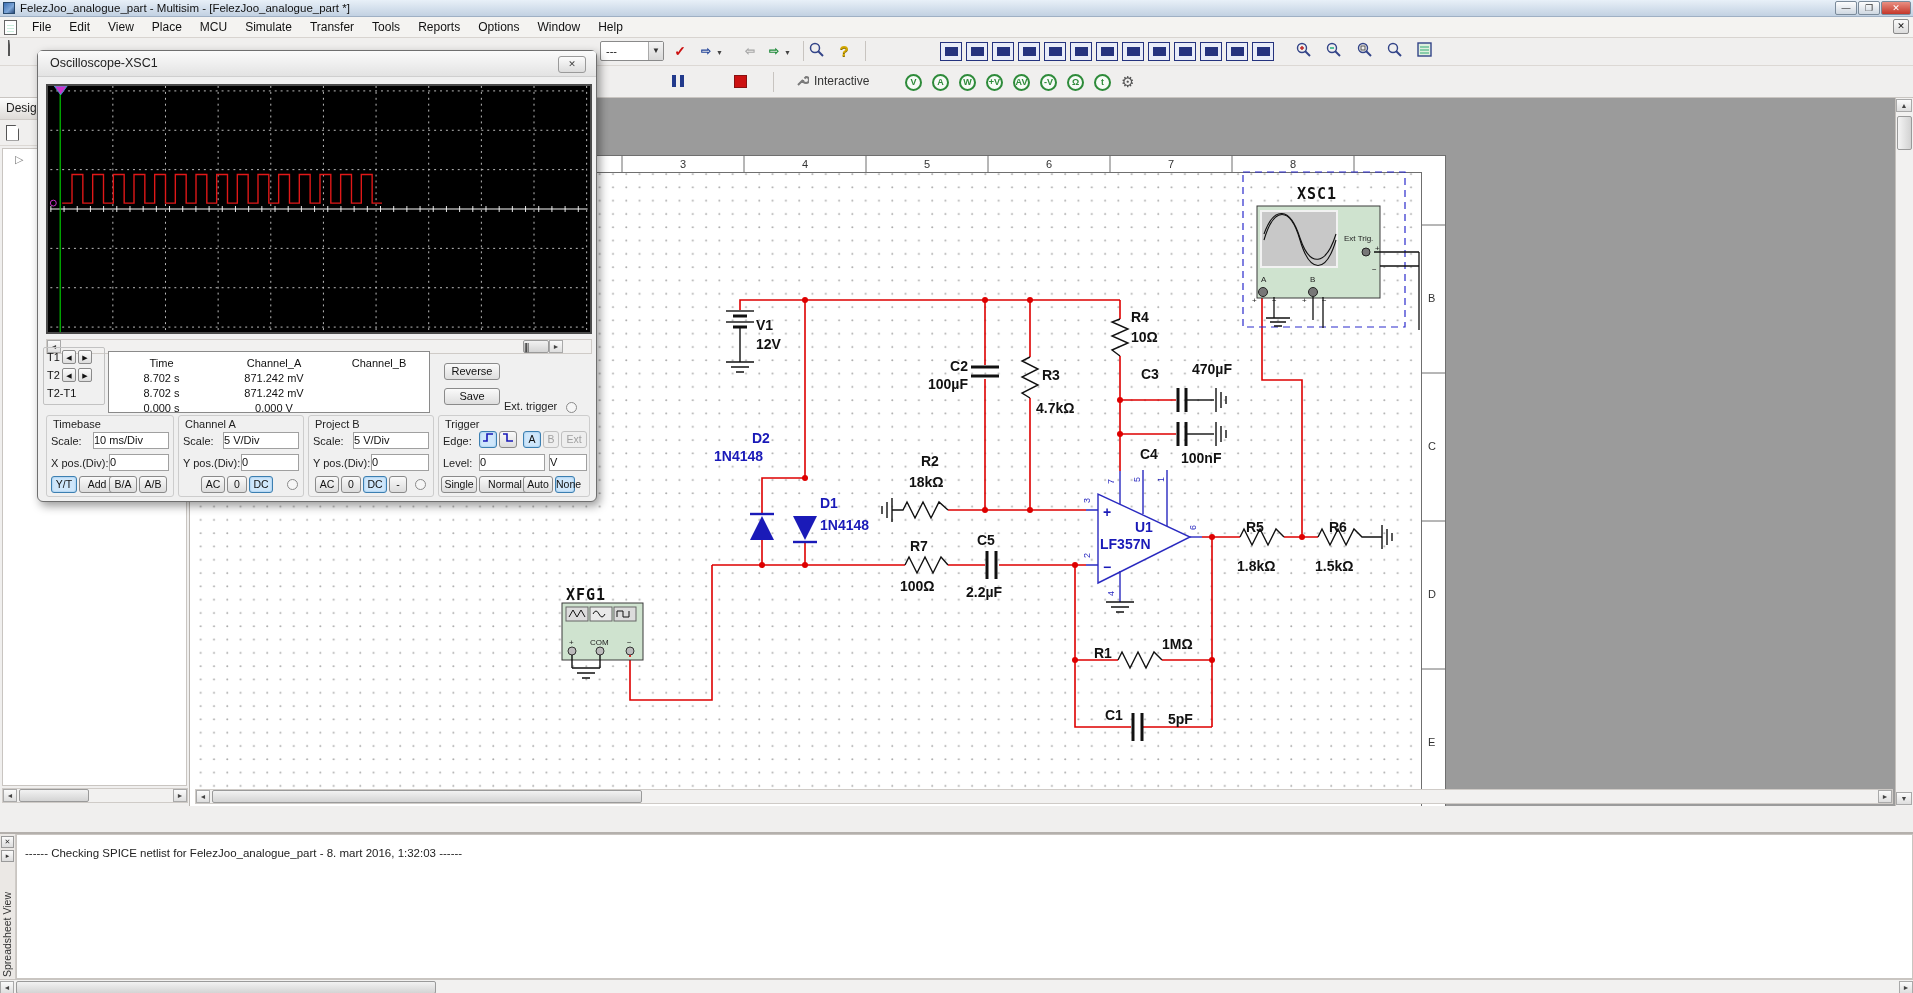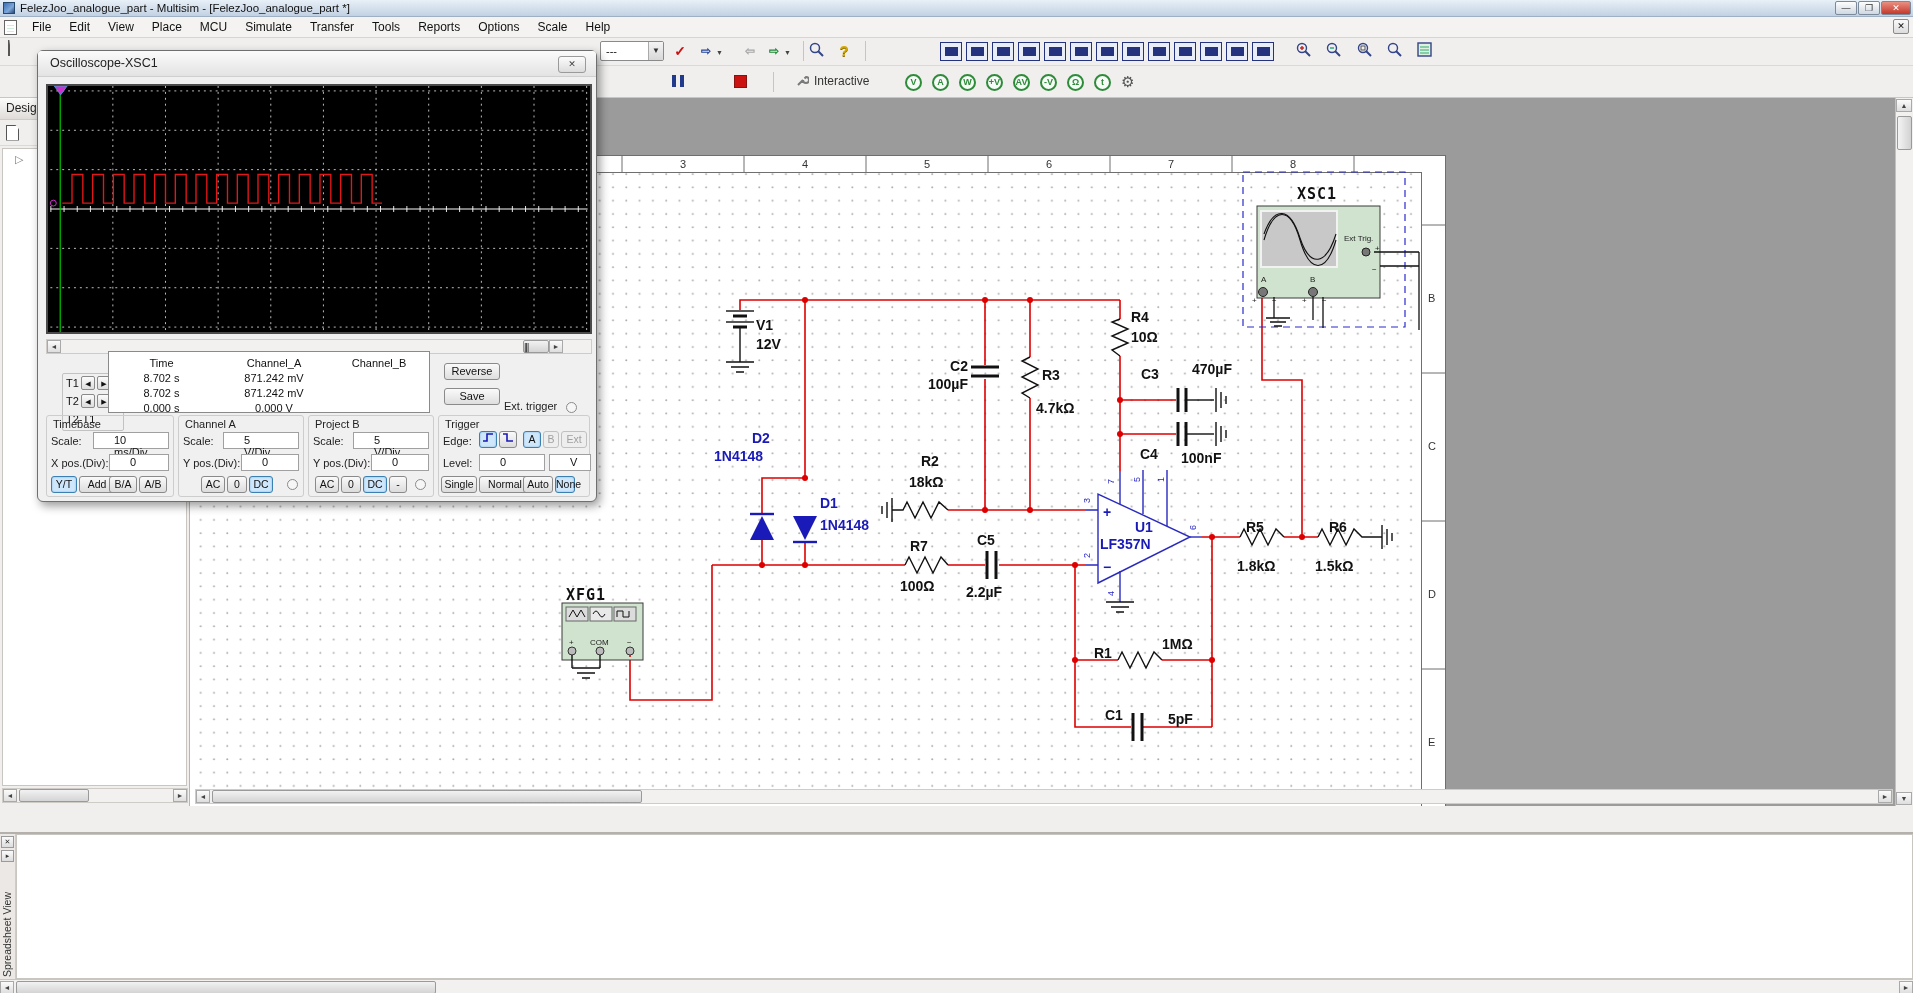--- a/index.html
+++ b/index.html
@@ -110,38 +110,38 @@
   .scope{position:absolute;left:37px;top:50px;width:560px;height:452px;background:#f0f0f0;
      border:1px solid #6f6f6f;border-radius:6px;box-shadow:3px 4px 10px rgba(0,0,0,.4);z-index:60;}
   .scope-title{position:absolute;left:0;top:0;right:0;height:26px;
      background:linear-gradient(#fbfbfb,#e3e3e3);border-bottom:1px solid #cfcfcf;
      border-radius:3px 3px 0 0;font-size:12.5px;color:#222;padding:5px 0 0 12px;}
   .scope-close{position:absolute;right:10px;top:5px;width:28px;height:17px;border:1px solid #9a9a9a;
      border-radius:3px;background:linear-gradient(#fcfcfc,#dcdcdc);font-size:9px;text-align:center;line-height:15px;color:#444;}
   .scope-display{position:absolute;left:8px;top:33px;width:546px;height:250px;background:#000;
      border:2px solid #4a4a4a;}
   .scope-hs{left:8px;top:288px;width:546px;}
-  .cursorbox{position:absolute;left:5px;top:322px;width:62px;height:58px;border:1px solid #c2c2c2;
-     border-radius:2px;font-size:11px;margin-left:19px;}
+  .cursorbox{position:absolute;left:5px;top:296px;width:62px;height:58px;border:1px solid #c2c2c2;
+     border-radius:2px;font-size:11px;}
   .crow{display:flex;align-items:center;gap:2px;height:18px;padding-left:3px;}
   .abtn{width:14px;height:14px;border:1px solid #8a8a8a;border-radius:2px;
      background:linear-gradient(#fbfbfb,#ddd);font-size:7px;text-align:center;line-height:13px;color:#111;}
   .readout{position:absolute;left:70px;top:300px;width:322px;height:62px;background:#fff;
      border:1px solid #8a8a8a;font-size:11px;}
   .rrow{display:grid;grid-template-columns:105px 120px 90px;text-align:center;line-height:15px;}
   .rbtn{position:absolute;left:406px;width:56px;height:17px;border:1px solid #8a8a8a;border-radius:3px;
      background:linear-gradient(#fafafa,#dedede);font-size:11px;text-align:center;line-height:15px;}
   .exttrig{position:absolute;left:466px;top:349px;font-size:11px;color:#222;}
   .radio{display:inline-block;width:11px;height:11px;border:1px solid #8a8a8a;border-radius:50%;
      background:#f6f6f6;vertical-align:middle;}
   .grp{position:absolute;top:364px;height:82px;border:1px solid #cdcdcd;border-radius:3px;font-size:11px;}
   .grp .gtitle{position:absolute;left:6px;top:2px;color:#222;}
   .grp label{position:absolute;color:#222;}
   .field{position:absolute;height:17px;border:1px solid #a0a0a0;background:#fff;font-size:11px;
-     padding:1px 20px;}
+     padding:1px 0;}
   .btn{position:absolute;height:17px;border:1px solid #8a8a8a;border-radius:3px;font-size:10.5px;
      background:linear-gradient(#fafafa,#dcdcdc);text-align:center;line-height:15px;color:#111;}
   .btn.sel{background:#cfe7fb;border-color:#3c7fb1;box-shadow:inset 0 0 2px #7db4dd;}
   .btn.dis{color:#a0a0a0;border-color:#c0c0c0;background:#eee;}
   
   .lbl{font:bold 14px "Liberation Sans",sans-serif;fill:#111;}
   .lblb{font:bold 14px "Liberation Sans",sans-serif;fill:#1a1ab8;}
   .big{font:bold 15px "DejaVu Sans Mono",monospace;fill:#111;letter-spacing:1px;}
   .pin{font:9px "Liberation Sans",sans-serif;fill:#2a2ac0;}
   .tiny{font:8px "Liberation Sans",sans-serif;fill:#222;}
@@ -167,21 +167,21 @@
     <span class="menuitem">File</span>
     <span class="menuitem">Edit</span>
     <span class="menuitem">View</span>
     <span class="menuitem">Place</span>
     <span class="menuitem">MCU</span>
     <span class="menuitem">Simulate</span>
     <span class="menuitem">Transfer</span>
     <span class="menuitem">Tools</span>
     <span class="menuitem">Reports</span>
     <span class="menuitem">Options</span>
-    <span class="menuitem">Scale</span>
+    <span class="menuitem">Window</span>
     <span class="menuitem">Help</span>
     <span class="menuclose">✕</span>
   </div>
 
   <div class="toolbar1">
     <span class="tbabs" style="left:8px"><span class="pageicon"></span></span>
     <span class="tbabs combo" style="left:600px">
       <span>---</span>
       <span class="arrow">▼</span>
     </span>
@@ -535,20 +535,21 @@
   </div>
 
 
   <div class="spreadsheet">
     <div class="ss-strip">
       <div class="ss-btn">✕</div>
       <div class="ss-btn">▸</div>
       <div class="ss-label">Spreadsheet View</div>
     </div>
     <div class="ss-body">
+      <div>------ Checking SPICE netlist for FelezJoo_analogue_part - 8. mart 2016, 1:32:03 ------</div>
     </div>
     <div class="ss-scroll">
       <span class="sbbtn">◄</span>
       <span class="sbthumb" style="width:420px;margin-left:2px"></span>
       <span class="sbbtn" style="margin-left:auto">►</span>
     </div>
   </div>
 
   <div class="scope">
     <div class="scope-title">

